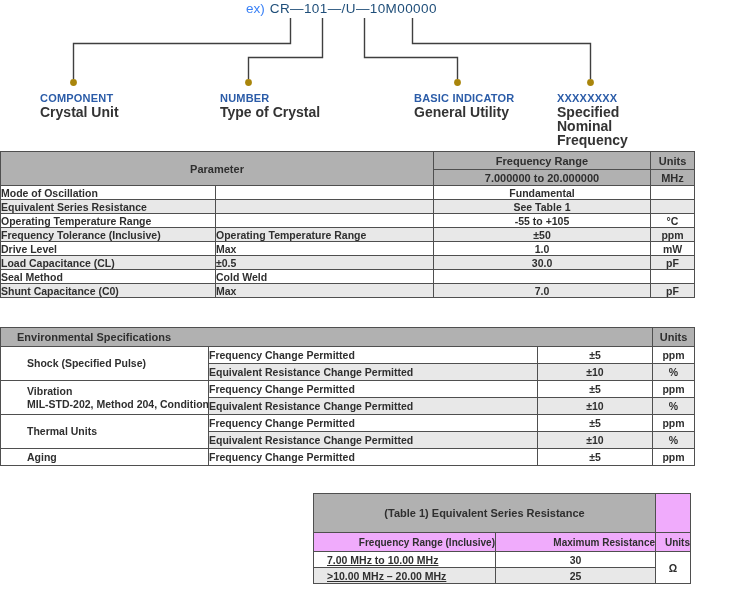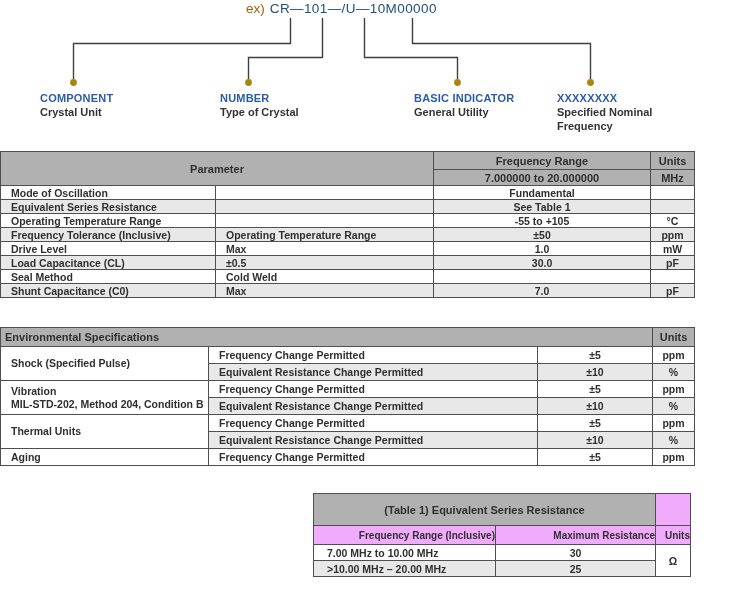--- a/index.html
+++ b/index.html
@@ -4,63 +4,63 @@
 <style>
   * { margin:0; padding:0; box-sizing:border-box; }
   html,body { background:#fff; }
   .page {
     position:relative; width:733px; height:591px; background:#ffffff;
     font-family:"Liberation Sans", sans-serif; color:#2f2f2f; overflow:hidden;
   }
 
   
   .pn-line { position:absolute; left:246px; top:1px; font-size:13.5px; white-space:nowrap; }
-  .pn-prefix { color:#a16207; font-weight:400; margin-right:5px; }
+  .pn-prefix { color:#3b82f6; font-weight:400; margin-right:5px; }
   .pn-number { color:#1f4e79; font-weight:400; letter-spacing:0.4px; }
   .connector-svg { position:absolute; left:0; top:0; }
 
   .callout { position:absolute; top:91px; line-height:14px; }
   .callout-label { display:block; color:#2b5ca8; font-weight:700; font-size:11px; letter-spacing:0.2px; }
-  .callout-desc  { display:block; color:#333; font-weight:600; font-size:11px; }
+  .callout-desc  { display:block; color:#333; font-weight:600; font-size:14px; }
   .callout.c1 { left:40px; }
   .callout.c2 { left:220px; }
   .callout.c3 { left:414px; }
   .callout.c4 { left:557px; width:116px; }
 
   
   table { border-collapse:collapse; table-layout:fixed; position:absolute; }
   td { border:1px solid #4f4f4f; vertical-align:middle; font-size:10.5px; font-weight:600; color:#2f2f2f; overflow:hidden; white-space:nowrap; }
   .alt { background:#e8e8e8; }
   .ctr { text-align:center; }
-  .lpad { padding-left:10px; }
+  .lpad { }
 
   
   .mt { left:0; top:151px; width:694px; }
   .mt td.hd { background:#b1b1b1; font-weight:700; font-size:11px; text-align:center; }
   .mt tr.hr1 td { height:18px; }
   .mt tr.hr2 td { height:16px; }
   .mt tr.body td { height:14px; }
 
   
   .env { left:0; top:327px; width:694px; }
   .env tr.hr td { height:19px; }
   .env tr.body td { height:17px; }
-  .env td.title { background:#b1b1b1; font-weight:700; font-size:11px; padding-left:4px; }
+  .env td.title { background:#b1b1b1; font-weight:700; font-size:11px; padding-left:16px; }
   .env td.units { background:#b1b1b1; font-weight:700; font-size:11px; text-align:center; }
-  .env td.gname { background:#fff; padding-left:10px; line-height:13px; }
+  .env td.gname { background:#fff; padding-left:26px; line-height:13px; }
   .env td.gname span { display:block; }
 
   
   .t1 { left:313px; top:493px; width:377px; }
-  .t1 tr.tr-title td { height:32px; }
+  .t1 tr.tr-title td { height:39px; }
   .t1 tr.tr-head td { height:19px; }
   .t1 tr.body td { height:16px; }
   .t1 td.title { background:#b1b1b1; font-weight:700; font-size:11px; text-align:center; }
   .t1 td.hd { background:#f0abfc; font-weight:700; font-size:10px; text-align:right; }
-  .t1 td.rng { padding-left:13px; }
+  .t1 td.rng { padding-left:13px;text-decoration:underline; }
   .t1 td.ohm { background:#fff; text-align:center; }
 </style>
 </head>
 <body>
 
 <div class="page">
 
   <div class="pn-line">
     <span class="pn-prefix">ex)</span><span class="pn-number">CR—101—/U—10M00000</span>
   </div>

